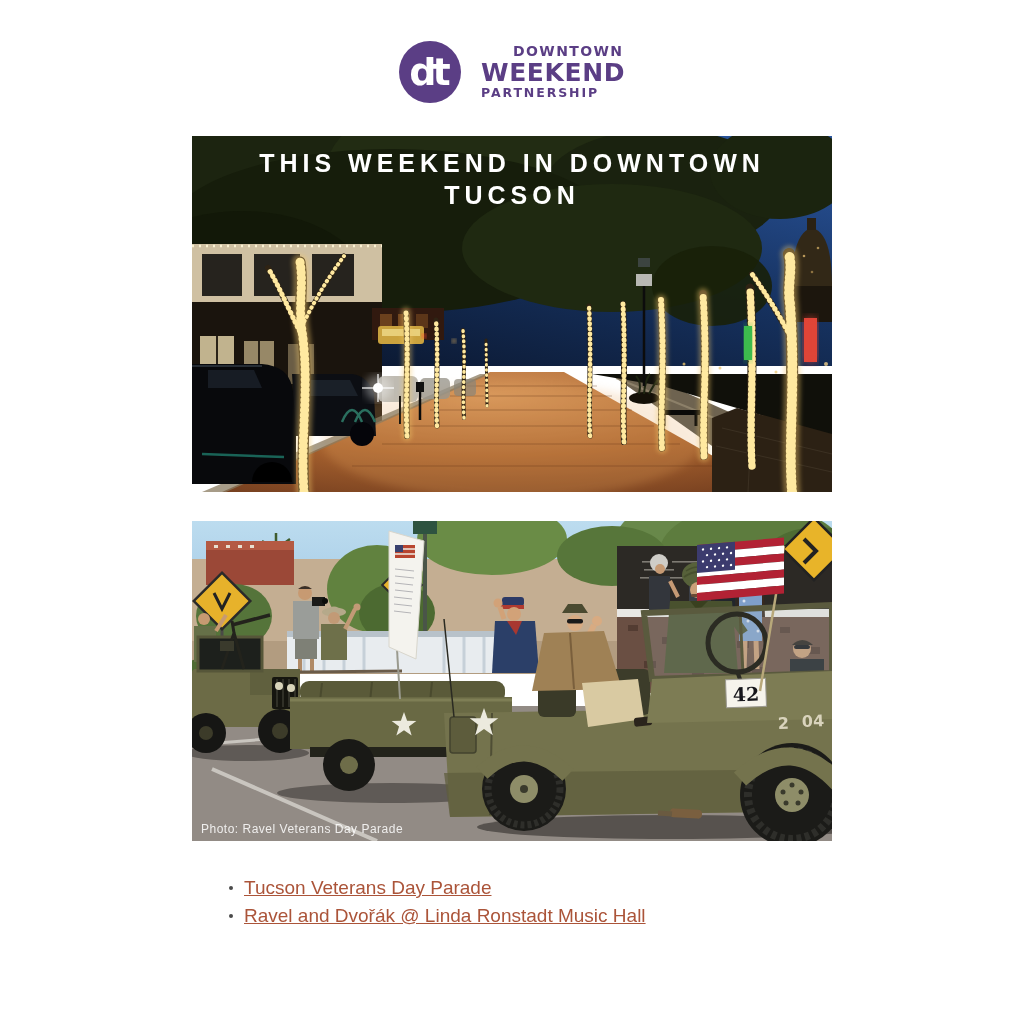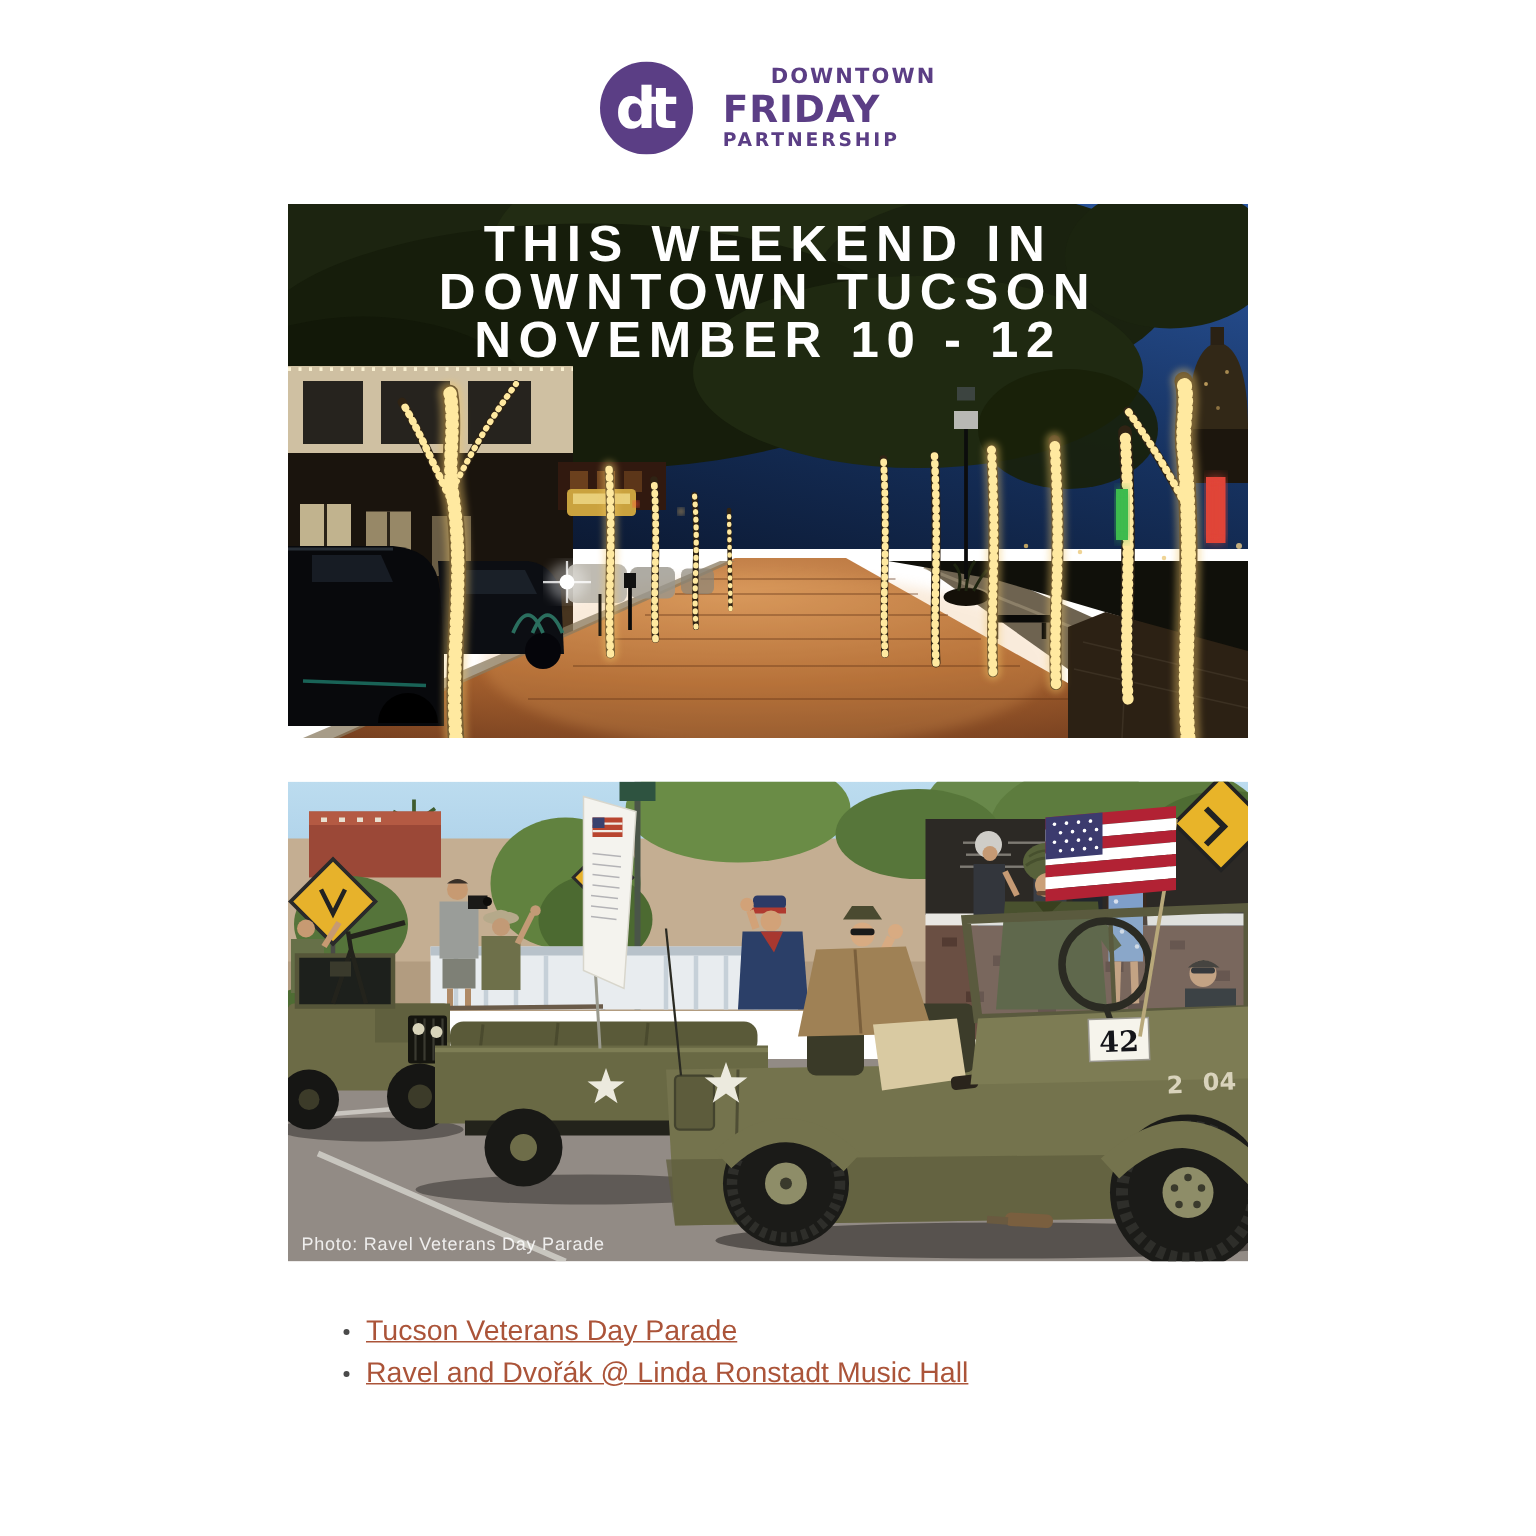--- a/index.html
+++ b/index.html
@@ -7,21 +7,21 @@
        --purple:#5b3e85;--heading:#5e3a90;--link:#ab5439;}
   .logo-row{display:flex;justify-content:center;align-items:center;gap:20px;padding-top:41px;}
   .logo-text{color:var(--purple);font-family:"DejaVu Sans",sans-serif;font-weight:bold;line-height:1;}
   .logo-l1{font-size:14px;letter-spacing:1.4px;margin-bottom:2px;margin-left:32px;}
   .logo-l2{font-size:25px;letter-spacing:.6px;margin-bottom:2px;}
   .logo-l3{font-size:12.5px;letter-spacing:1.9px;}
   .content{width:640px;margin:0 auto;}
   .hero{position:relative;width:640px;height:356px;margin-top:33px;overflow:hidden;}
   .hero svg,.parade svg{display:block;width:100%;height:100%;}
   .hero-title{position:absolute;top:11px;left:0;width:100%;text-align:center;color:#ffffff;
-      font-weight:bold;font-size:34px;letter-spacing:5px;line-height:32px;}
+      font-weight:bold;font-size:25px;letter-spacing:5px;line-height:32px;}
   h2.day{margin:57px 0 0 0;text-align:center;color:var(--heading);
       font-size:34px;font-weight:bold;letter-spacing:.5px;line-height:34px;
       font-family:"Liberation Sans",sans-serif;}
   .parade{position:relative;width:640px;height:320px;margin-top:29px;overflow:hidden;}
   .photo-caption{position:absolute;left:9px;bottom:5px;color:rgba(255,255,255,.85);
       font-size:12px;letter-spacing:.5px;}
   ul.events{margin:37px 0 0 37px;padding:0;list-style:none;}
   ul.events li{position:relative;padding-left:15px;margin-bottom:9px;font-size:19px;line-height:19px;}
   ul.events li::before{content:"";position:absolute;left:0;top:8px;width:4px;height:4px;
       border-radius:50%;background:#4a4a4a;}
@@ -30,21 +30,21 @@
 </head>
 <body style="--purple: #5b3e85; --heading: #5e3a90; --link: #ab5439;">
 
 <div class="logo-row">
   <svg width="62" height="62" viewBox="0 0 62 62">
     <circle cx="31" cy="31" r="31" fill="#5b3e85"></circle>
     <text x="29" y="44" text-anchor="middle" font-family="DejaVu Sans, sans-serif" font-size="38" font-weight="bold" letter-spacing="-4" fill="#ffffff">dt</text>
   </svg>
   <div class="logo-text">
     <div class="logo-l1">DOWNTOWN</div>
-    <div class="logo-l2">FRIDAY</div>
+    <div class="logo-l2">WEEKEND</div>
     <div class="logo-l3">PARTNERSHIP</div>
   </div>
 </div>
 
 <div class="content">
 
   <div class="hero">
     <svg viewBox="0 0 640 356" preserveAspectRatio="none">
       <defs>
         <linearGradient id="sky" x1="1" y1="0" x2=".3" y2="1">
@@ -222,21 +222,20 @@
         <rect x="612" y="182" width="13" height="44" fill="#e04538"></rect>
         <rect x="612" y="182" width="13" height="44" fill="#e04538" filter="url(#b4)" opacity=".7"></rect>
         <circle cx="492" cy="228" r="1.5" fill="#e8c26a" opacity=".8"></circle>
         <circle cx="528" cy="232" r="1.5" fill="#e8c26a" opacity=".7"></circle>
         <circle cx="584" cy="236" r="1.5" fill="#e8c26a" opacity=".7"></circle>
         <circle cx="634" cy="228" r="2" fill="#f0d08a" opacity=".8"></circle>
       </g>
     </svg>
     <div class="hero-title">
       <div>THIS WEEKEND IN DOWNTOWN TUCSON</div>
-      <div>NOVEMBER 10 - 12</div>
     </div>
   </div>
 
 
   <div class="parade">
     <svg viewBox="0 0 640 320" preserveAspectRatio="none">
       <defs>
         <linearGradient id="psky" x1="0" y1="0" x2="0" y2="1">
           <stop offset="0" stop-color="#bcdcef"></stop>
             <stop offset="1" stop-color="#9cc4e2"></stop>

